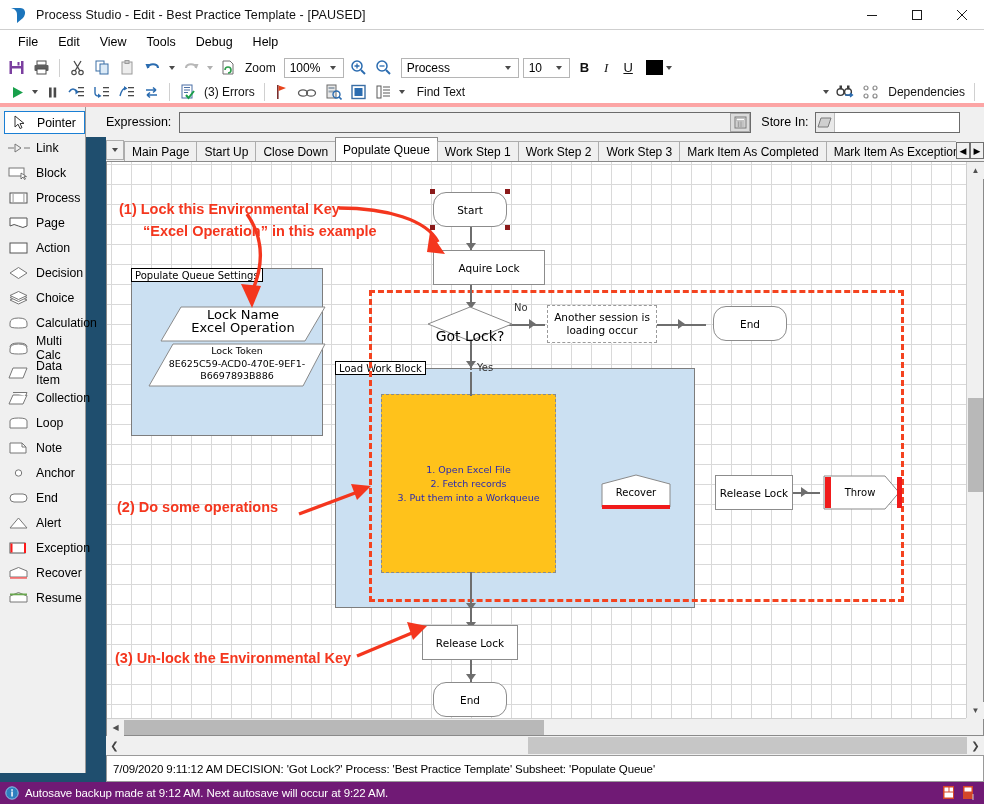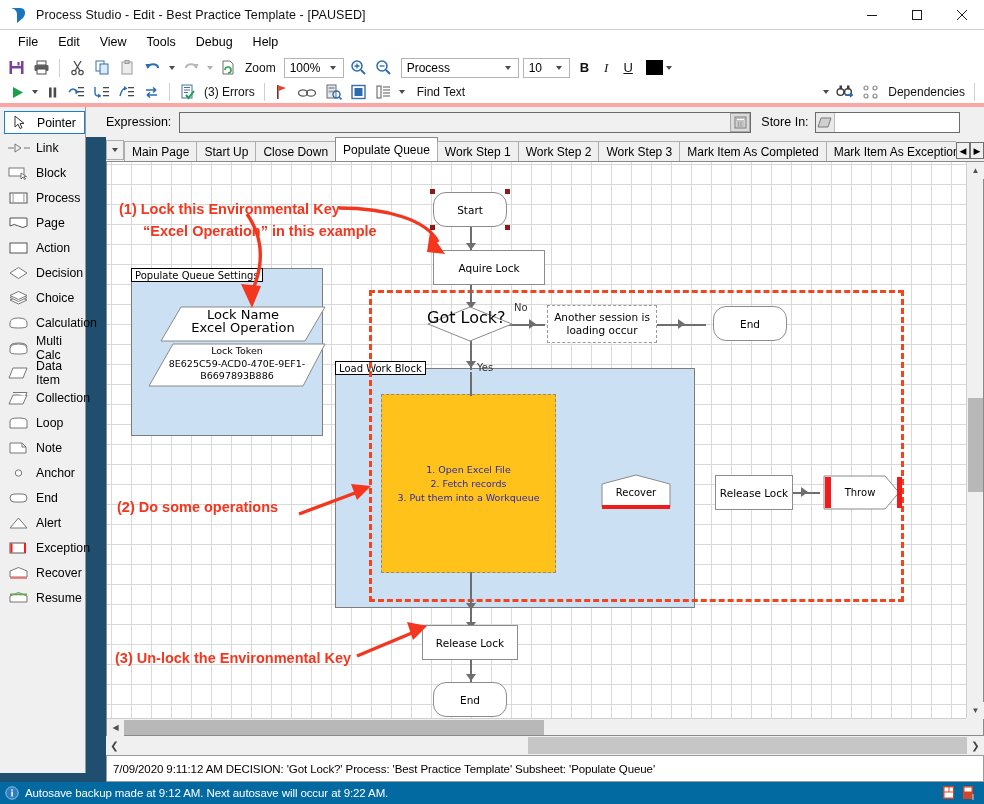--- a/index.html
+++ b/index.html
@@ -107,21 +107,21 @@
   .logbar { position:absolute; left:106px; top:736px; width:878px; height:19px;
             background:#f0f0f0; display:flex; align-items:center; }
   .logbar .ar { width:17px;height:17px;display:flex;align-items:center;justify-content:center;
                 font-size:10px;color:#444;}
   .logbar .track { flex:1; height:17px; background:#f0f0f0; position:relative; }
   .logbar .thumb { position:absolute; left:48%; top:0; width:52%; height:17px; background:#c6c6c6;}
   .statusline { position:absolute; left:106px; top:755px; width:878px; height:27px;
                 background:#fff; border:1px solid #9a9a9a; display:flex; align-items:center;
                 padding-left:6px; font-size:11.5px; letter-spacing:-.1px;}
   .botbar { position:absolute; left:0; top:782px; width:984px; height:22px;
-            background:#0369a1; display:flex; align-items:center; color:#fff; font-size:11.5px; }
+            background:#701a75; display:flex; align-items:center; color:#fff; font-size:11.5px; }
   .botbar .infoic { width:18px; height:18px; margin-left:3px; display:flex;
                     align-items:center; justify-content:center; }
   .botbar .bmsg { margin-left:4px; letter-spacing:-.1px;}
   .botbar .bicons { margin-left:auto; display:flex; gap:6px; margin-right:8px; }
 
   
   .nd { position:absolute; background:#fff; border:1px solid #8c8c8c;
         display:flex; align-items:center; justify-content:center; text-align:center;
         font-family:"DejaVu Sans", sans-serif; font-size:10.5px; color:#000; }
   .nd.round { border-radius:13px; }
@@ -765,22 +765,22 @@
       <div class="handle" style="left:398px; top:27px;"></div>
       <div class="handle" style="left:323px; top:63px;"></div>
       <div class="handle" style="left:398px; top:63px;"></div>
 
       <div class="nd" style="left:326px; top:88px; width:112px; height:35px;">Aquire Lock</div>
 
       <div class="dia" style="left:320px; top:144px; width:86px; height:36px;">
         <svg width="86" height="36" viewBox="0 0 86 36">
           <path d="M43 1 L85 18 L43 35 L1 18 Z" fill="#fff" stroke="#8a8a8a"></path>
         </svg>
-        <div style="position:absolute; left:0; top:2px; width:86px; 
-                    font-family:'DejaVu Sans',sans-serif; font-size:16px;">Got Lock?</div>
+        <div style="position:absolute; left:0; top:22px; width:86px; text-align:center;
+                    font-family:'DejaVu Sans',sans-serif; font-size:14px;">Got Lock?</div>
       </div>
       <div class="lbl" style="left:407px; top:140px;">No</div>
       <div class="lbl" style="left:370px; top:200px;">Yes</div>
 
       <div class="nd dash" style="left:440px; top:143px; width:110px; height:38px; line-height:13px;">
         <div>
           <div>Another session is</div>
           <div>loading occur</div>
         </div>
       </div>

